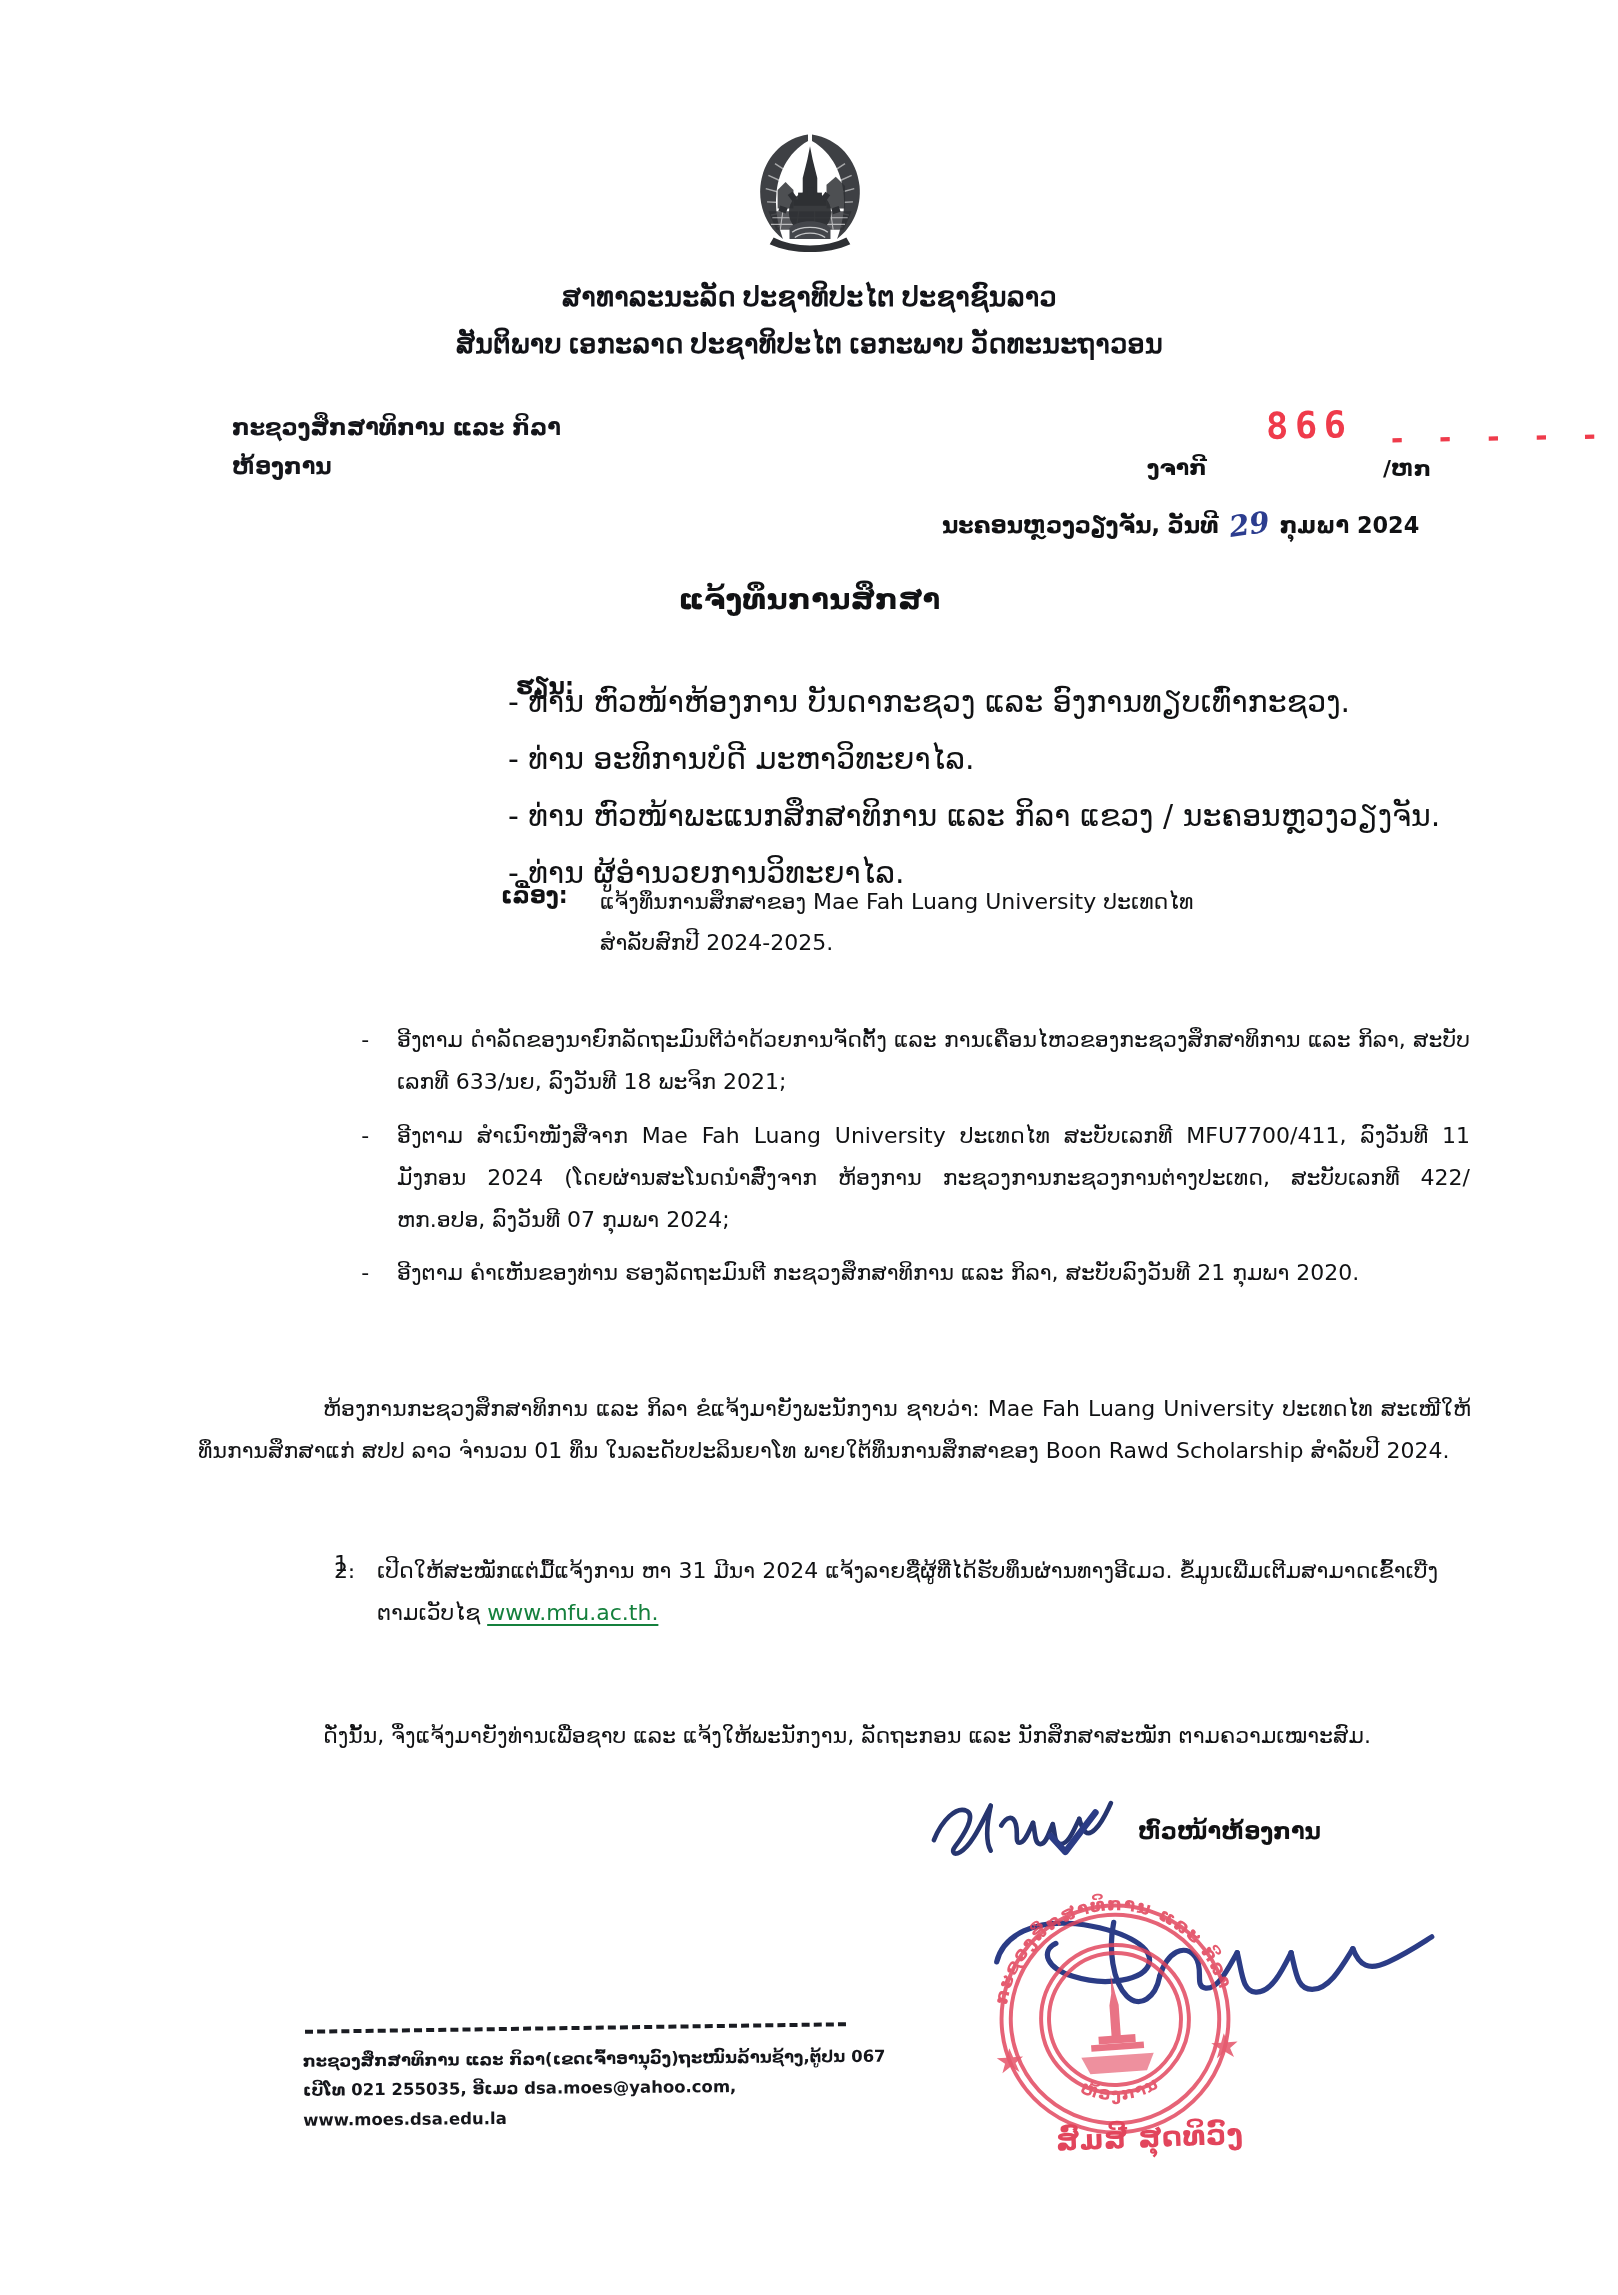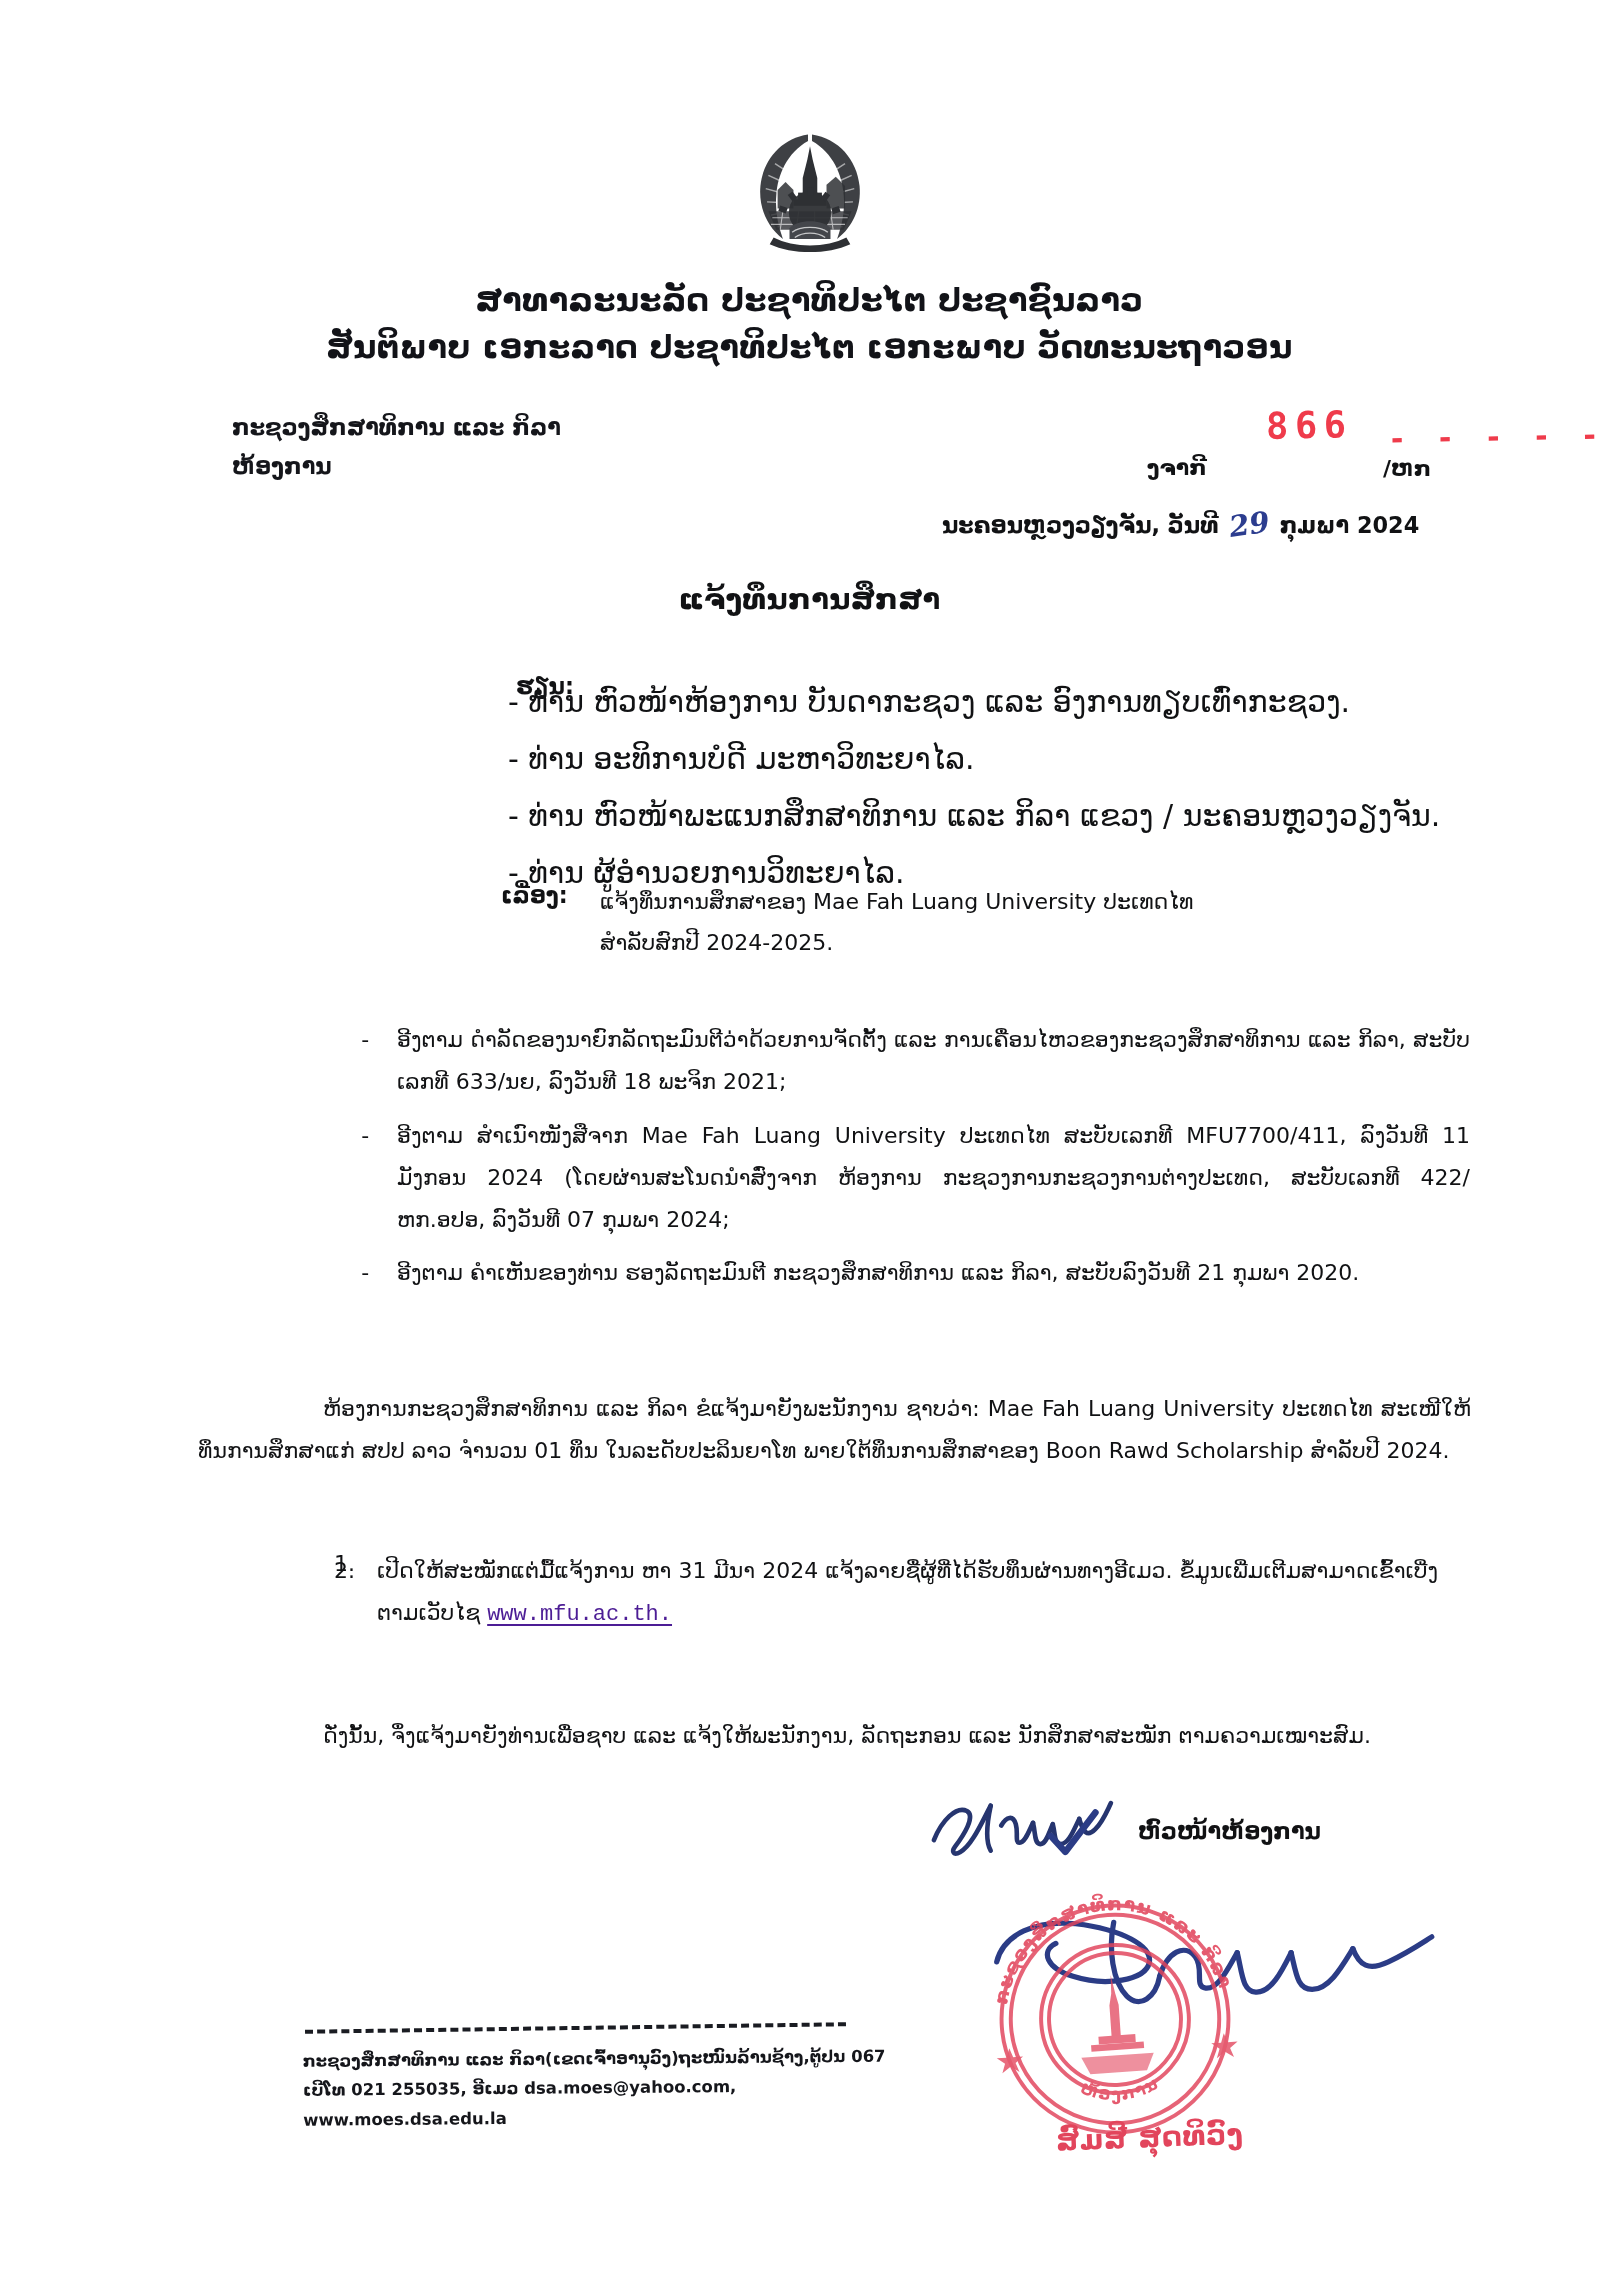--- a/index.html
+++ b/index.html
@@ -31,23 +31,24 @@
     position: relative;
   }
   .emblem svg { display: block; }
 
   
   .nat-line {
     position: absolute;
     left: 0; right: 0;
     text-align: center;
     font-weight: bold;
-    font-size: 32px;
+    font-size: 27px;
     letter-spacing: 0.3px;
     color: #121318;
+    font-family: Liberation Serif, serif;
   }
   .nat-line-1 { top: 281px; }
   .nat-line-2 { top: 328px; }
 
   
   .ministry {
     position: absolute;
     left: 232px;
     top: 408px;
     font-size: 22.4px;
@@ -211,22 +212,21 @@
   }
   .num-item .num {
     position: absolute;
     left: 4px;
     top: 0;
     font-size: 22px;
   }
   .link-url {
     text-decoration: underline;
     text-underline-offset: 4px;
-    color: #4c1d95;
-    font-family: Liberation Mono, monospace;
+    color: #15803d;
   }
 
   
   .closing {
     position: absolute;
     left: 198px;
     top: 1715px;
     width: 1273px;
     font-size: 22px;
     line-height: 1.93;

